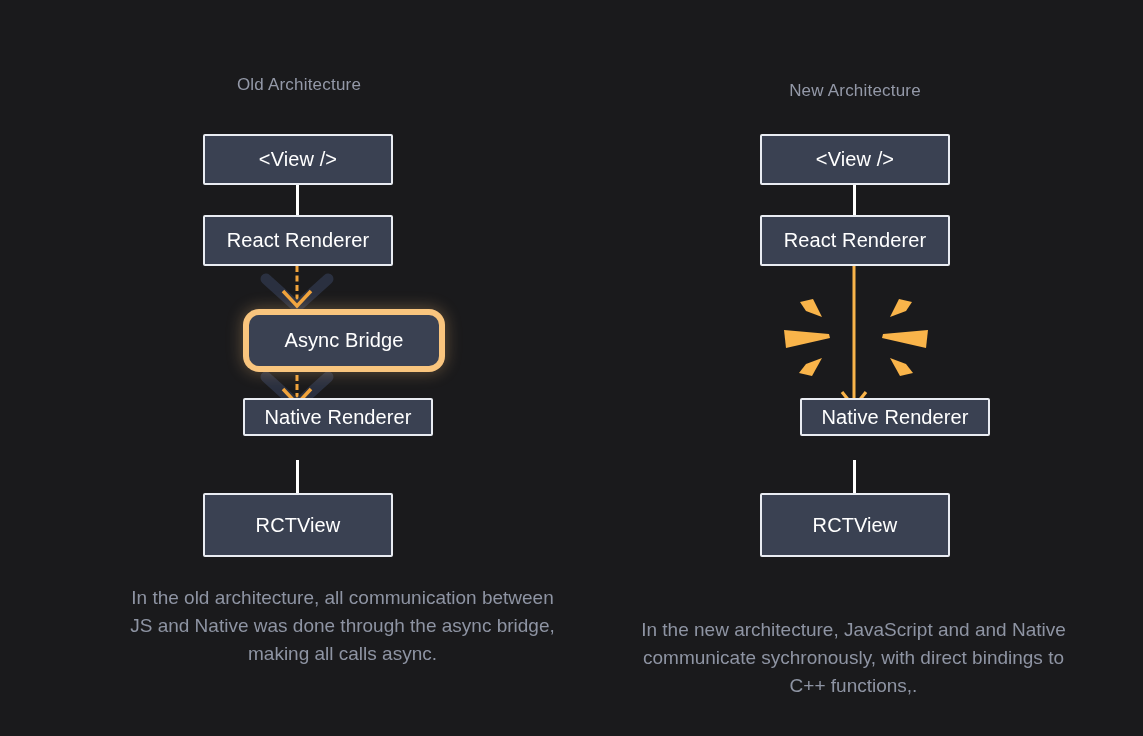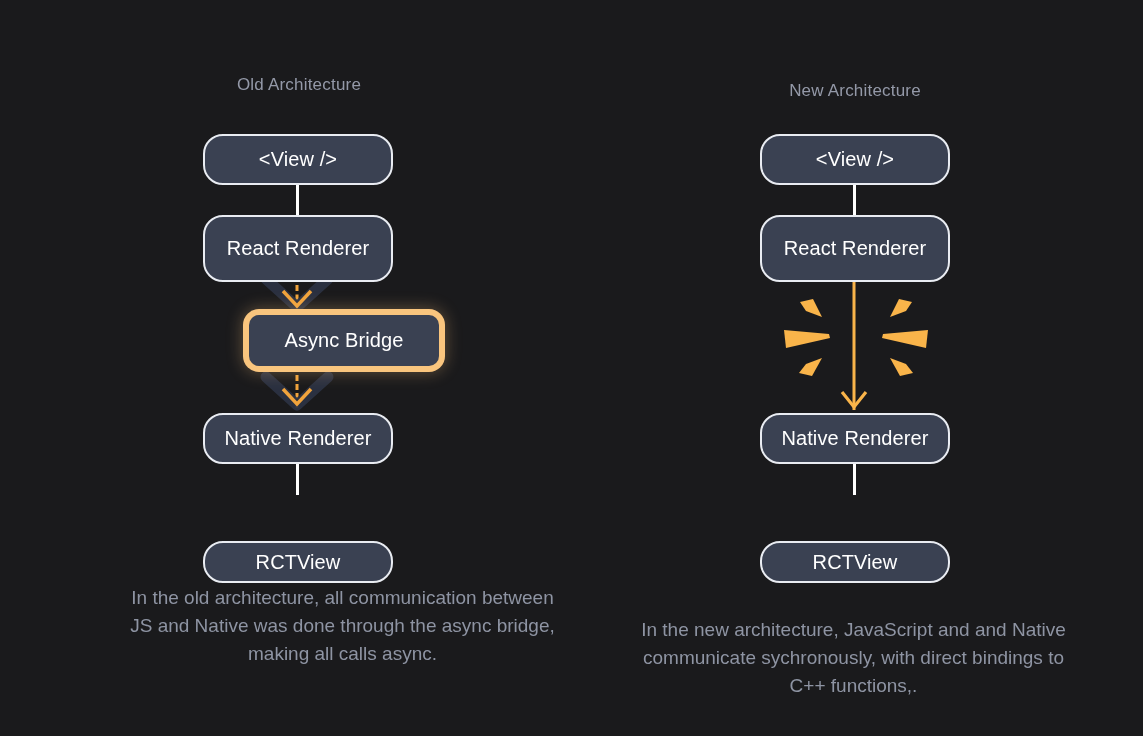--- a/index.html
+++ b/index.html
@@ -31,21 +31,21 @@
   }
   #title-old { left: 203px; width: 192px; top: 75px; }
   #title-new { left: 760px; width: 190px; top: 81px; }
 
   
   .node {
     position: absolute;
     box-sizing: border-box;
     background: #3a4152;
     border: 2px solid #e9ecf2;
-    border-radius: 20px;
+    border-radius: 2px;
     color: #ffffff;
     font-size: 20px;
     display: flex;
     align-items: center;
     justify-content: center;
     text-align: center;
     z-index: 4;
     letter-spacing: 0.1px;
   }
   .node.highlight {
@@ -56,24 +56,24 @@
       0 0 16px 7px rgba(249,197,126,0.30);
     border-radius: 10px;
     z-index: 6;
   }
 
   
   .col-left  { left: 203px; width: 190px; }
   .col-right { left: 760px; width: 190px; }
 
   .row-view     { top: 134px; height: 51px; }
-  .row-react    { top: 215px; height: 67px; }
+  .row-react    { top: 215px; height: 51px; }
   .row-bridge   { top: 315px; height: 51px; margin-left: 46px; }
-  .row-native   { top: 413px; height: 51px; }
-  .row-rct      { top: 493px; height: 42px; margin-top: 48px; }
+  .row-native   { top: 398px; height: 38px; margin-left: 40px; }
+  .row-rct      { top: 493px; height: 64px; }
 
   
   .connector {
     position: absolute;
     width: 3px;
     background: #ffffff;
     z-index: 2;
   }
 
   

